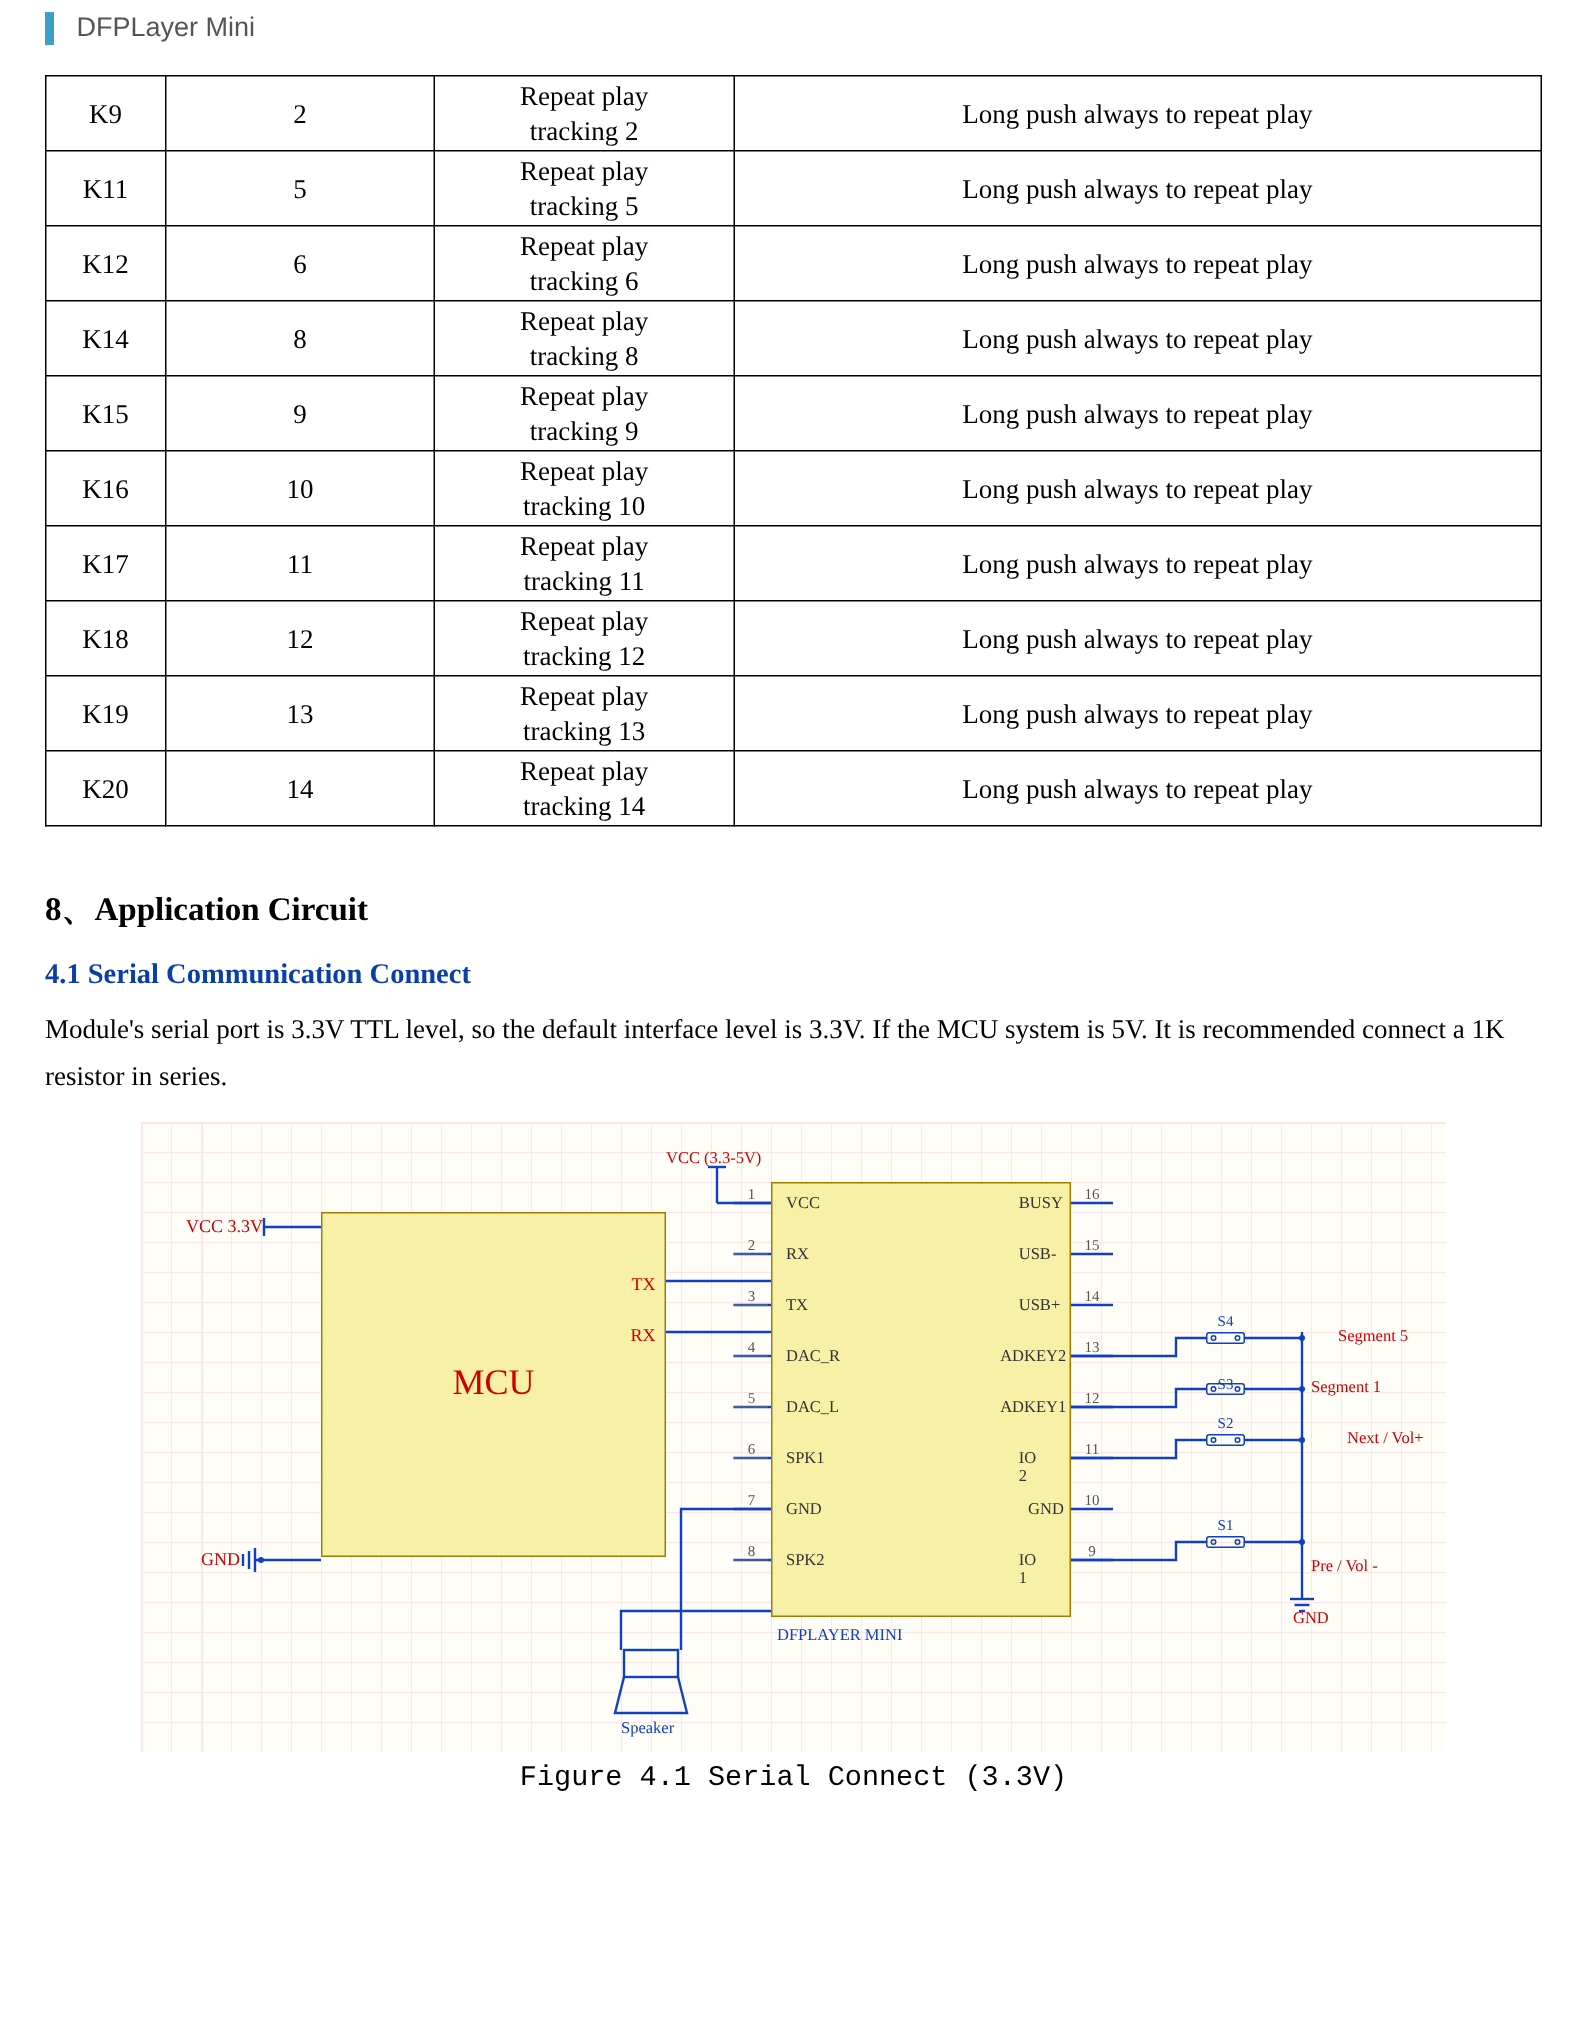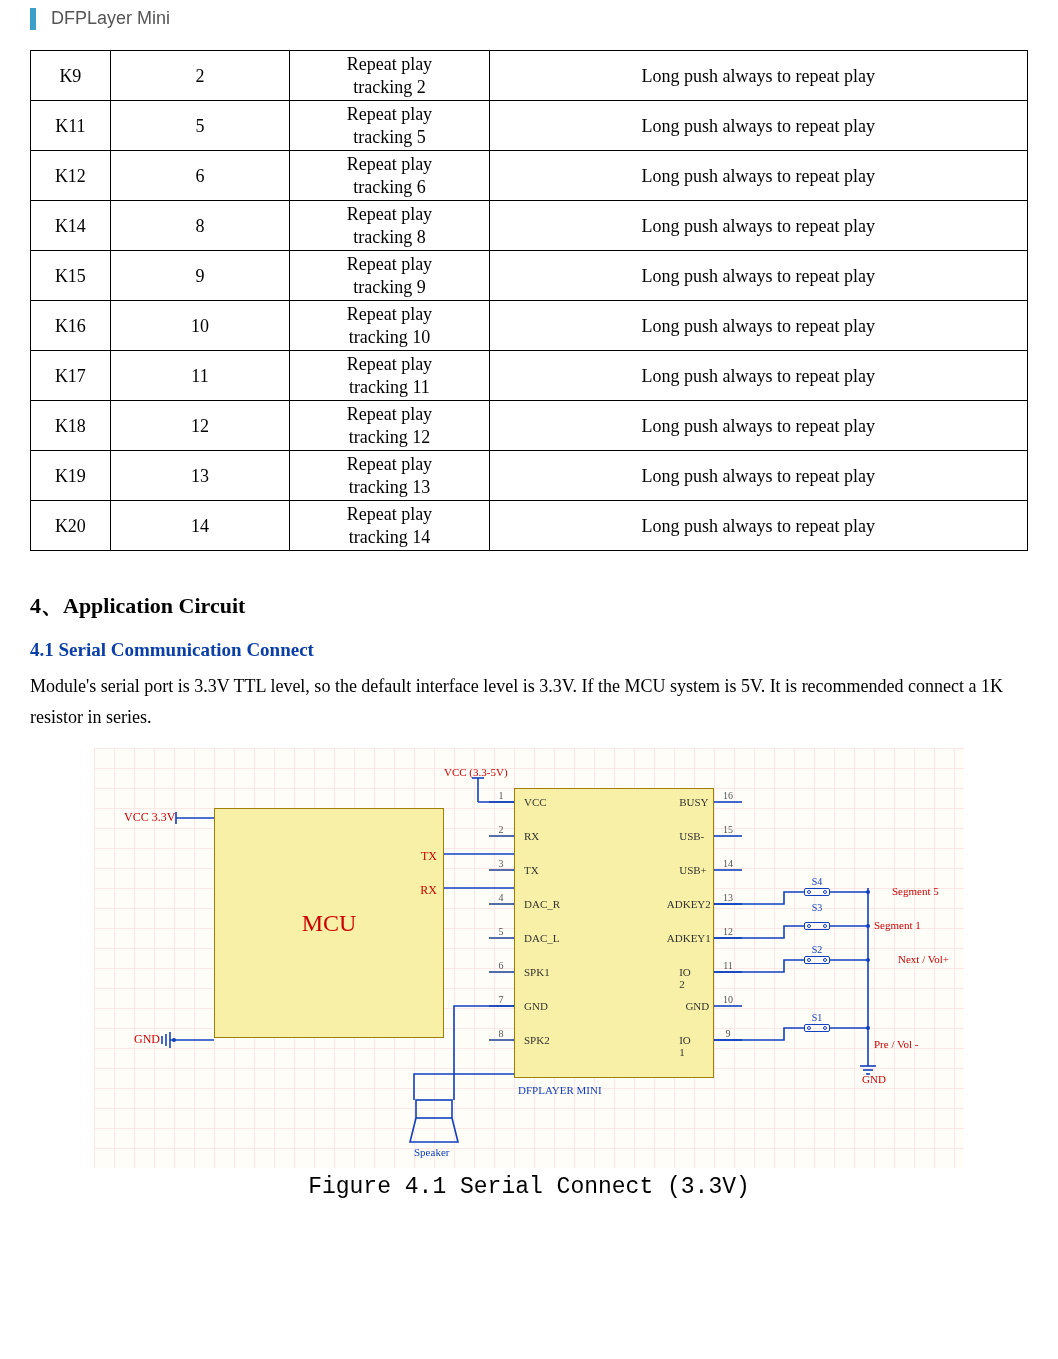--- a/index.html
+++ b/index.html
@@ -53,21 +53,21 @@
     margin: 18px 0 10px 0;
   }
   p.body {
     font-size: 18px;
     line-height: 1.7;
     margin: 0 0 16px 0;
   }
   .figcap {
     text-align: center;
     font-family: "Courier New", monospace;
-    font-size: 23px;
+    font-size: 19px;
     margin-top: 6px;
   }
   
   .diagram-wrap {
     position: relative;
     width: 870px;
     height: 420px;
     margin: 8px auto 0 auto;
     background:
       repeating-linear-gradient(to right, #fde6e6 0 1px, transparent 1px 20px),
@@ -169,21 +169,21 @@
       </tr>
       <tr>
         <td>K20</td>
         <td>14</td>
         <td>Repeat play<br>tracking 14</td>
         <td>Long push always to repeat play</td>
       </tr>
     </tbody>
 </table>
 
-<h2 class="section">4、Application Circuit</h2>
+<h2 class="section">8、Application Circuit</h2>
 <h3 class="subsection">4.1 Serial Communication Connect</h3>
 <p class="body">Module's serial port is 3.3V TTL level, so the default interface level is 3.3V. If the MCU system is 5V. It is recommended connect a 1K resistor in series.</p>
 
 <div class="diagram-wrap">
 
   <div class="box mcu">
     <div class="mcu-label">MCU</div>
     <span class="side-label" style="right:6px; top:40px;">TX</span>
     <span class="side-label" style="right:6px; top:74px;">RX</span>
   </div>
@@ -211,21 +211,21 @@
       <span class="pintext" style="top: 150px; text-align: right; width: 0px; right: 256px; position: absolute; left: 572.8px;">ADKEY2</span>
       <span class="pintext" style="top: 184px; text-align: right; width: 0px; right: 256px; position: absolute; left: 572.8px;">ADKEY1</span>
       <span class="pintext" style="top: 218px; text-align: right; width: 0px; right: 256px; position: absolute; left: 585.2px;">IO 2</span>
       <span class="pintext" style="top: 252px; text-align: right; width: 0px; right: 256px; position: absolute; left: 591.4px;">GND</span>
       <span class="pintext" style="top: 286px; text-align: right; width: 0px; right: 256px; position: absolute; left: 585.2px;">IO 1</span>
     </div>
 
   <div class="btn" style="left:710px; top:140px;"></div>
   <div class="btn-label" style="left:710px; top:128px;">S4</div>
   <div class="btn" style="left:710px; top:174px;"></div>
-  <div class="btn-label" style="left:710px; top:154px;">S3</div>
+  <div class="btn-label" style="left:710px; top:170px;">S3</div>
   <div class="btn" style="left:710px; top:208px;"></div>
   <div class="btn-label" style="left:710px; top:196px;">S2</div>
   <div class="btn" style="left:710px; top:276px;"></div>
   <div class="btn-label" style="left:710px; top:264px;">S1</div>
 
   <span class="redtxt" style="left:780px; top:137px; font-size:11px;padding-left:18px;">Segment 5</span>
   <span class="redtxt" style="left:780px; top:171px; font-size:11px;">Segment 1</span>
   <span class="redtxt" style="left:768px; top:205px; font-size:11px;margin-left:36px;">Next / Vol+</span>
   <span class="redtxt" style="left:780px; top:290px; font-size:11px;">Pre / Vol -</span>
   <span class="redtxt" style="left:768px; top:325px; font-size:11px;">GND</span>

